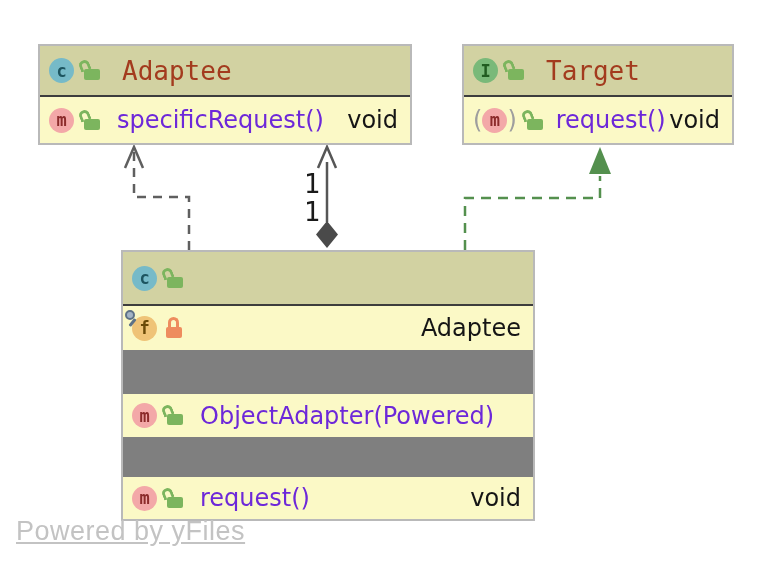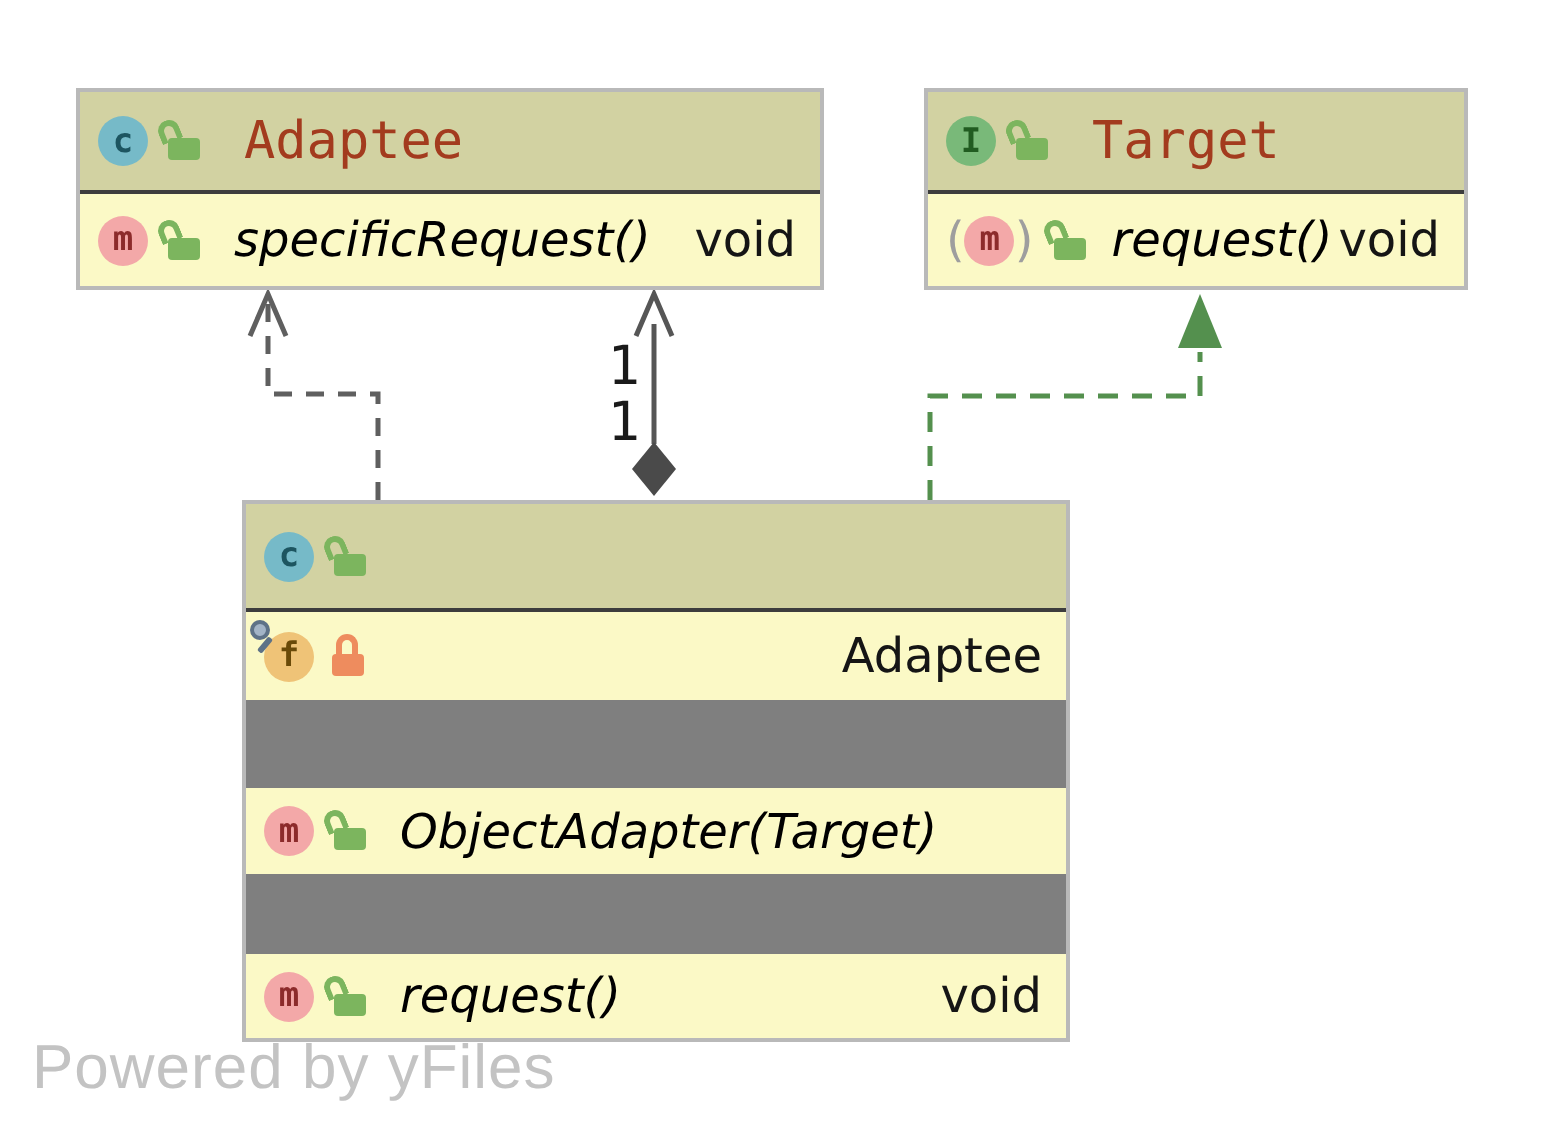--- a/index.html
+++ b/index.html
@@ -39,21 +39,21 @@
     white-space: nowrap;
   }
   .uml-row {
     flex: 1 1 auto;
     display: flex;
     align-items: center;
     padding: 0 12px 0 9px;
     background: #fbf9c6;
   }
   .row-fixed { flex: 0 0 auto; }
-  .member-name { font-size: 24px; color: #000000; margin-left: 16px; white-space: nowrap; font-style: italic; }
+  .member-name { font-size: 24px; color: #6d28d9; margin-left: 16px; white-space: nowrap; }
   .member-type { font-size: 24px; color: #151515; margin-left: auto; white-space: nowrap; }
   .band { flex: 0 0 auto; background: #7f7f7f; }
 
   
   .badge {
     flex: 0 0 auto;
     display: inline-flex;
     align-items: center;
     justify-content: center;
     width: 25px; height: 25px;
@@ -98,22 +98,23 @@
     position: absolute; z-index: 1;
     width: 34px; text-align: right;
     font-family: "DejaVu Sans Mono", monospace;
     font-size: 27px; line-height: 1;
     color: #1a1a1a;
   }
 
   .watermark {
     position: absolute; left: 16px; top: 516px; z-index: 3;
     font-family: "Liberation Sans", sans-serif;
-    font-size: 31px; color: #c3c3c3; letter-spacing: 0.5px;
+    font-size: 27px; color: #c3c3c3; letter-spacing: 0.5px;
     white-space: nowrap;
+    text-decoration: underline;
   }
 </style>
 </head>
 <body>
 
 <div class="canvas">
 
   <svg class="edge-layer" width="776" height="564" viewBox="0 0 776 564">
 
     <g>
@@ -213,21 +214,21 @@
     <div class="band" style="height:44px;"></div>
 
     <div class="uml-row row-fixed" style="height:43px;">
       <span class="badge badge-method">
           <span>m</span>
         </span>
       <span class="lock open">
           <span class="shackle"></span>
           <span class="body"></span>
         </span>
-      <span class="member-name">ObjectAdapter(Target)</span>
+      <span class="member-name">ObjectAdapter(Powered)</span>
     </div>
 
     <div class="band" style="height:40px;"></div>
 
     <div class="uml-row">
       <span class="badge badge-method">
           <span>m</span>
         </span>
       <span class="lock open">
           <span class="shackle"></span>

